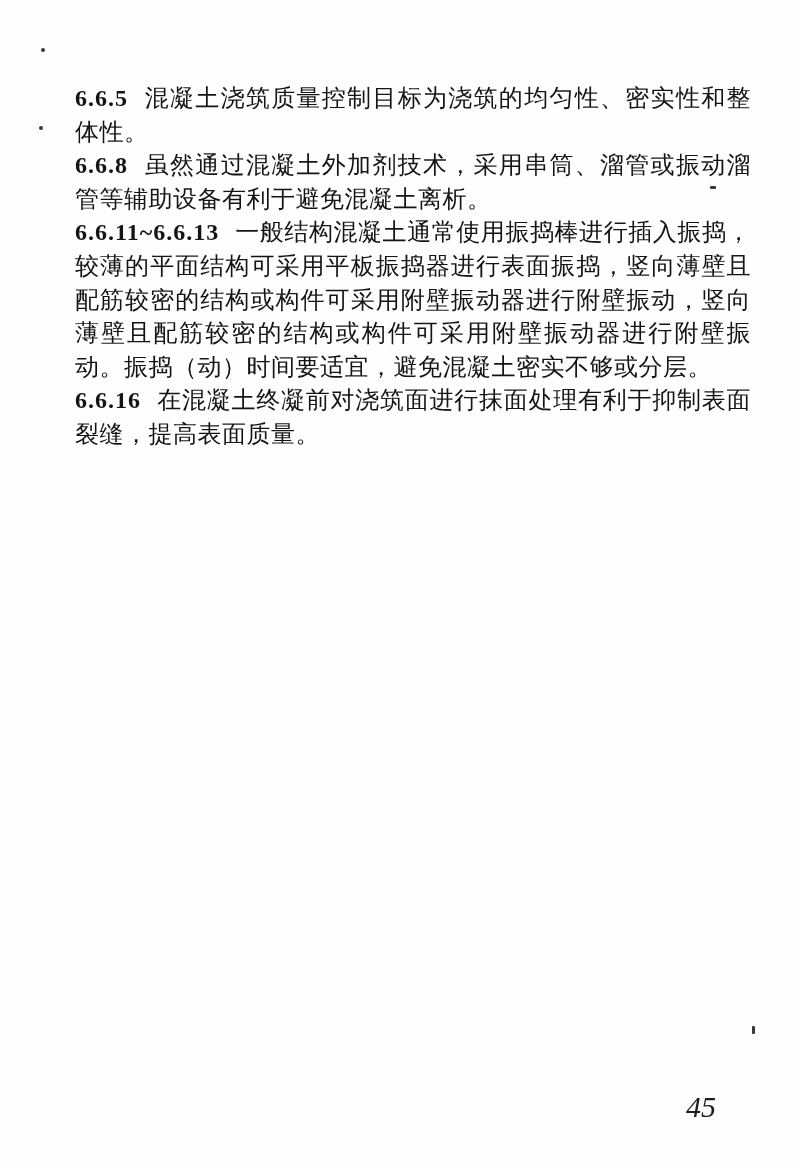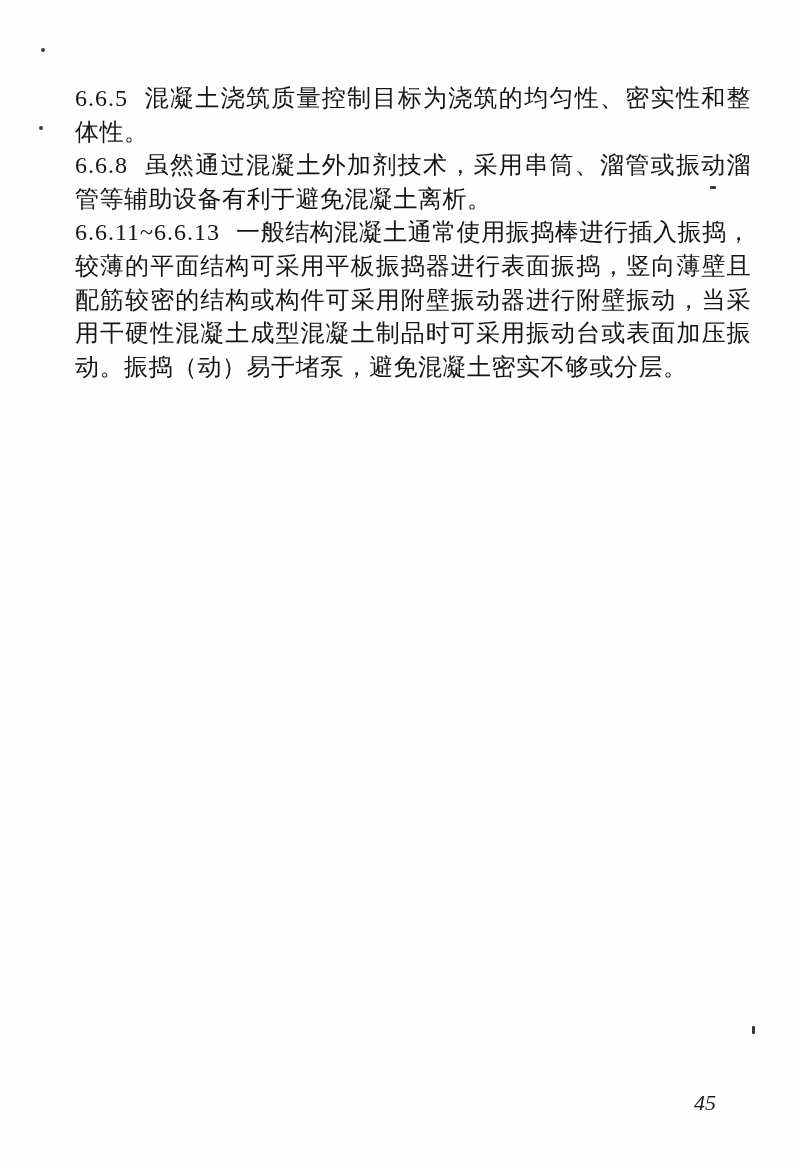--- a/index.html
+++ b/index.html
@@ -25,34 +25,34 @@
     font-size: 24px;
     line-height: 33.6px;
     text-align: justify;
     text-justify: inter-character;
   }
   .clause {
     margin: 0;
     padding: 0;
   }
   .clause-num {
-    font-weight: normal;
+    font-weight: bold;
     letter-spacing: 1px;
     padding-right: 16px;
     white-space: nowrap;
   }
   .clause-text {
     letter-spacing: 0.5px;
   }
   .page-number {
     position: absolute;
     top: 1090px;
     right: 84px;
     font-style: italic;
-    font-size: 22px;
+    font-size: 30px;
     color: #1c1c1c;
   }
   .speck {
     position: absolute;
     background: #3a3a3a;
     border-radius: 50%;
   }
   .speck-1 { left: 41px; top: 48px;  width: 4px; height: 4px; }
   .speck-2 { left: 39px; top: 126px; width: 4px; height: 4px; }
   .speck-3 { left: 710px; top: 186px; width: 6px; height: 3px; border-radius: 1px; }
@@ -66,24 +66,25 @@
   <div class="textblock">
 
     <p class="clause"><span class="clause-num">6.6.5</span><span class="clause-text">混凝土浇筑质量控制目标为浇筑的均匀性、密实性和整体性。</span></p>
 
 
 
     <p class="clause"><span class="clause-num">6.6.8</span><span class="clause-text">虽然通过混凝土外加剂技术，采用串筒、溜管或振动溜管等辅助设备有利于避免混凝土离析。</span></p>
 
 
 
-    <p class="clause"><span class="clause-num">6.6.11~6.6.13</span><span class="clause-text">一般结构混凝土通常使用振捣棒进行插入振捣，较薄的平面结构可采用平板振捣器进行表面振捣，竖向薄壁且配筋较密的结构或构件可采用附壁振动器进行附壁振动，当采用干硬性混凝土成型混凝土制品时可采用振动台或表面加压振动。振捣（动）易于堵泵，避免混凝土密实不够或分层。</span></p>
+    <p class="clause"><span class="clause-num">6.6.11~6.6.13</span><span class="clause-text">一般结构混凝土通常使用振捣棒进行插入振捣，较薄的平面结构可采用平板振捣器进行表面振捣，竖向薄壁且配筋较密的结构或构件可采用附壁振动器进行附壁振动，竖向薄壁且配筋较密的结构或构件可采用附壁振动器进行附壁振动。振捣（动）时间要适宜，避免混凝土密实不够或分层。</span></p>
 
 
 
+    <p class="clause"><span class="clause-num">6.6.16</span><span class="clause-text">在混凝土终凝前对浇筑面进行抹面处理有利于抑制表面裂缝，提高表面质量。</span></p>
 
 
   </div>
 
   <div class="page-number">45</div>
 
   <div class="speck speck-1"></div>
   <div class="speck speck-2"></div>
   <div class="speck speck-3"></div>
   <div class="speck speck-4"></div>

